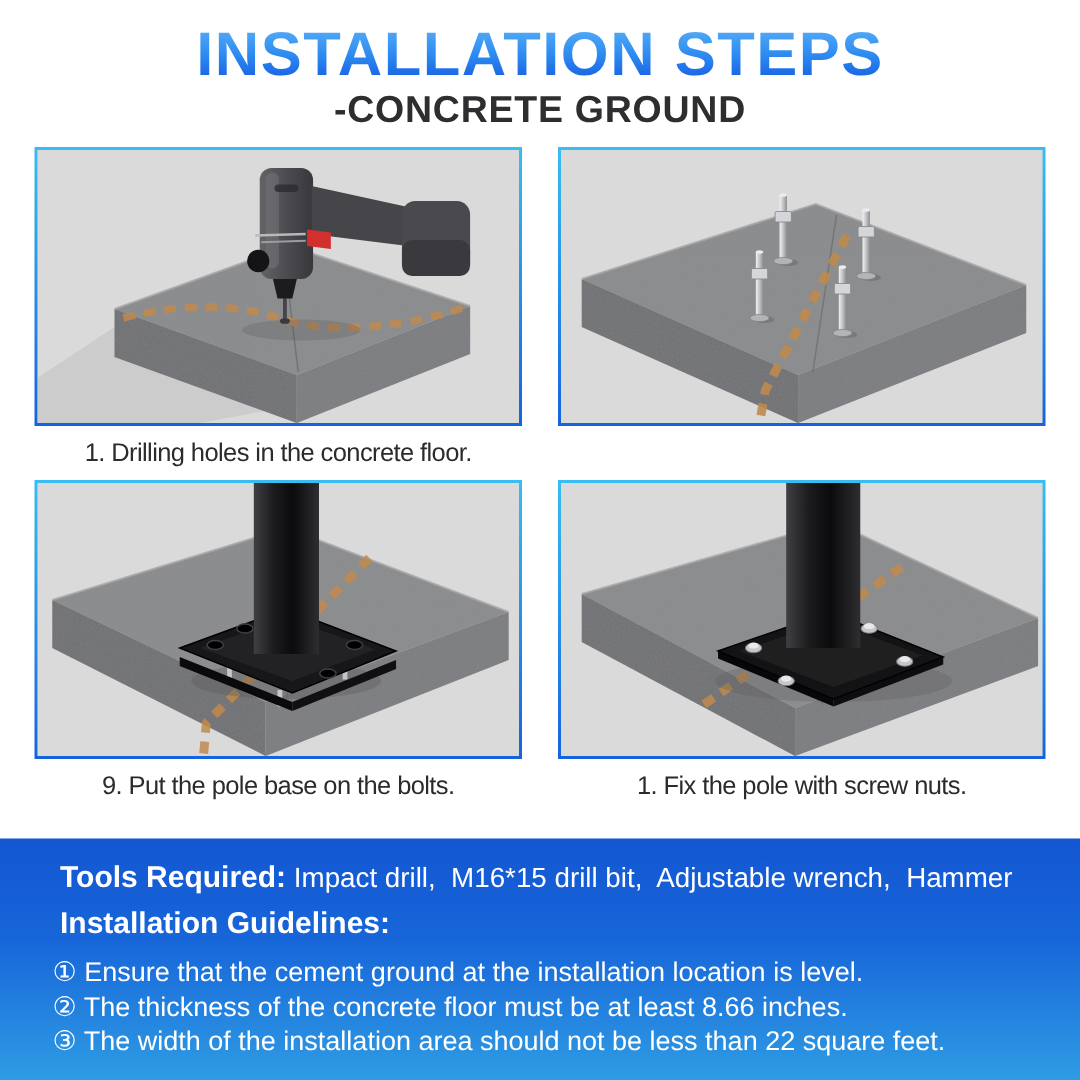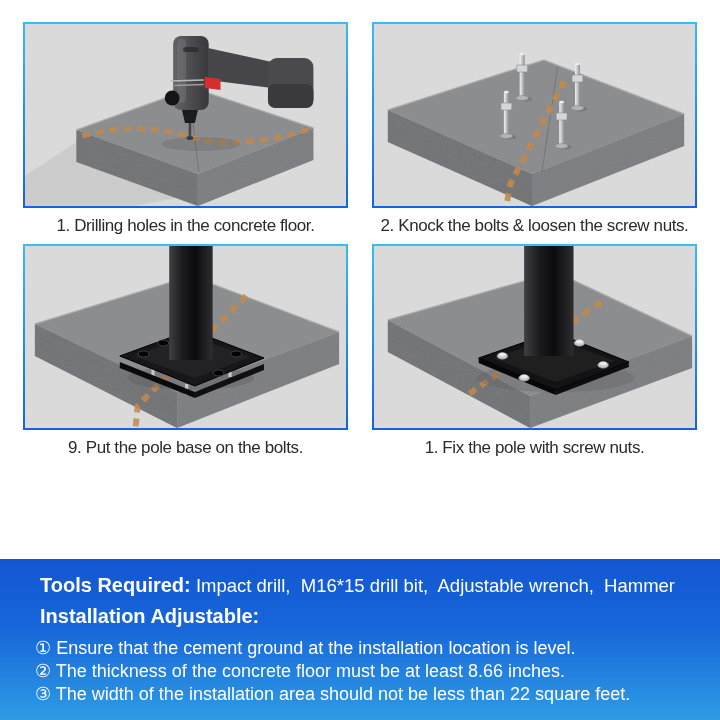--- a/index.html
+++ b/index.html
@@ -5,40 +5,44 @@
   html,body{margin:0;padding:0;background:#fff;}
   .page{position:relative;width:720px;height:720px;background:#ffffff;overflow:hidden;
         font-family:"Liberation Sans",sans-serif;}
   .header{text-align:center;padding-top:15px;}
   .title{margin:0;font-size:41px;font-weight:800;letter-spacing:1px;line-height:1.06;
          background:linear-gradient(180deg,#5cb2f8 0%,#2f8df2 48%,#1254de 100%);
          -webkit-background-clip:text;background-clip:text;color:transparent;
          -webkit-text-fill-color:transparent;}
   .subtitle{margin:1px 0 0;font-size:25px;font-weight:700;color:#2e2e30;letter-spacing:.5px;}
   .grid{display:grid;grid-template-columns:325px 325px;column-gap:24px;justify-content:center;
-        margin-top:22px;}
+        margin-top:10px;}
   .panel{background:linear-gradient(180deg,#38bdf2,#1563dd);padding:2px;}
   .panel-inner{background:#dadada;height:182px;overflow:hidden;}
   .panel-inner svg{display:block;width:100%;height:100%;}
   .caption{height:36px;display:flex;align-items:center;justify-content:center;
            font-size:17px;font-weight:500;color:#2b2b2c;letter-spacing:-0.4px;white-space:nowrap;}
   .footer{position:absolute;left:0;right:0;bottom:0;height:161px;box-sizing:border-box;
           background:linear-gradient(180deg,#1356d2 0%,#1766d9 42%,#2f9ce4 100%);
           color:#fff;padding:15px 18px 0 40px;}
   .tools-line{font-size:18.5px;margin-bottom:8px;}
   .bold-label{font-weight:700;font-size:20px;}
   .tools-list{white-space:pre-wrap;font-size:18.5px;}
   .guidelines-label{font-weight:700;font-size:20px;margin-bottom:9px;}
   .guideline{font-size:18px;font-weight:500;line-height:23px;margin-left:-5px;}
 </style>
 </head>
 <body>
 
 <div class="page">
 
+  <div class="header">
+    <h1 class="title">INSTALLATION STEPS</h1>
+    <h2 class="subtitle">-CONCRETE GROUND</h2>
+  </div>
 
   <div class="grid">
 
     <div class="cell">
       <div class="panel">
         <div class="panel-inner">
           <svg viewBox="0 0 325 182" preserveAspectRatio="none">
             <defs>
               <filter id="nz1" x="-5%" y="-5%" width="110%" height="110%">
                 <feTurbulence type="fractalNoise" baseFrequency="0.9" numOctaves="2" stitchTiles="stitch"></feTurbulence>
@@ -134,21 +138,20 @@
             <g>
               <ellipse cx="193" cy="123" rx="7" ry="2.4" fill="#55565a" opacity="0.35"></ellipse>
               <rect x="187.5" y="78" width="5" height="44" fill="url(#mt2)"></rect>
               <rect x="184.5" y="89" width="11" height="7" rx="1" fill="#d5d6d9" stroke="#898a8e" stroke-width="0.6"></rect>
               <ellipse cx="190" cy="122" rx="6.5" ry="2.4" fill="#b3b4b8" stroke="#818287" stroke-width="0.5"></ellipse>
               <ellipse cx="190" cy="78" rx="2.5" ry="1.2" fill="#eceded"></ellipse>
             </g>
           </svg>
         </div>
       </div>
-      <div class="caption">2. Knock the bolts &amp; loosen the screw nuts.</div>
     </div>
 
     <div class="cell">
       <div class="panel">
         <div class="panel-inner">
           <svg viewBox="0 0 325 182" preserveAspectRatio="none">
             <defs>
               <filter id="nz3" x="-5%" y="-5%" width="110%" height="110%">
                 <feTurbulence type="fractalNoise" baseFrequency="0.9" numOctaves="2" stitchTiles="stitch"></feTurbulence>
                 <feColorMatrix type="matrix" values="0 0 0 0 0.27  0 0 0 0 0.27  0 0 0 0 0.28  0 0 0 0.9 0"></feColorMatrix>
@@ -248,19 +251,19 @@
       </div>
       <div class="caption">1. Fix the pole with screw nuts.</div>
     </div>
 
   </div>
 
   <div class="footer">
     <div class="tools-line">
       <span class="bold-label">Tools Required:</span><span class="tools-list"> Impact drill,  M16*15 drill bit,  Adjustable wrench,  Hammer</span>
     </div>
-    <div class="guidelines-label">Installation Adjustable:</div>
+    <div class="guidelines-label">Installation Guidelines:</div>
     <div class="guideline">① Ensure that the cement ground at the installation location is level.</div>
     <div class="guideline">② The thickness of the concrete floor must be at least 8.66 inches.</div>
     <div class="guideline">③ The width of the installation area should not be less than 22 square feet.</div>
   </div>
 
 </div>
 
 </body></html>

